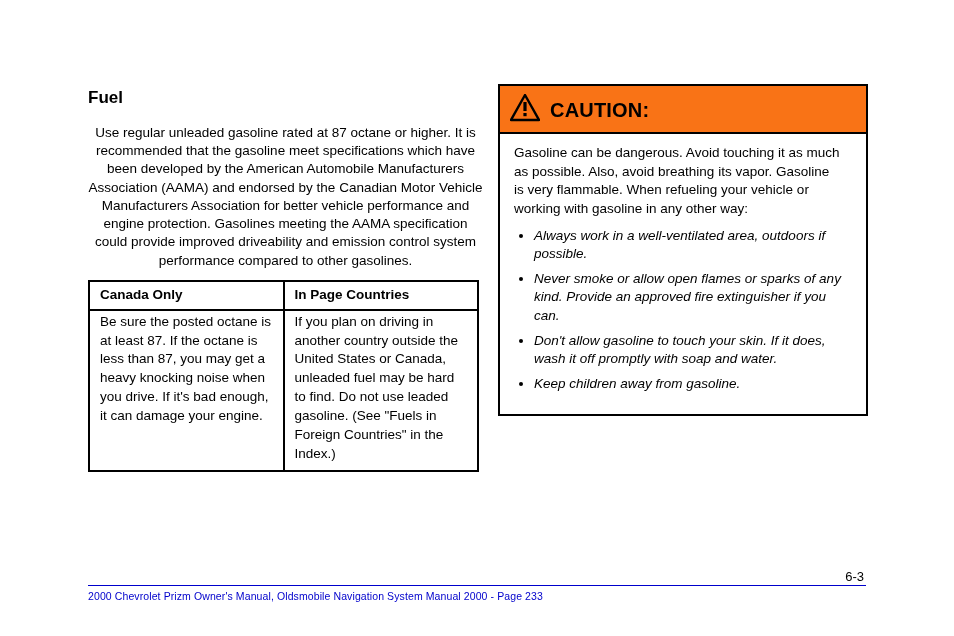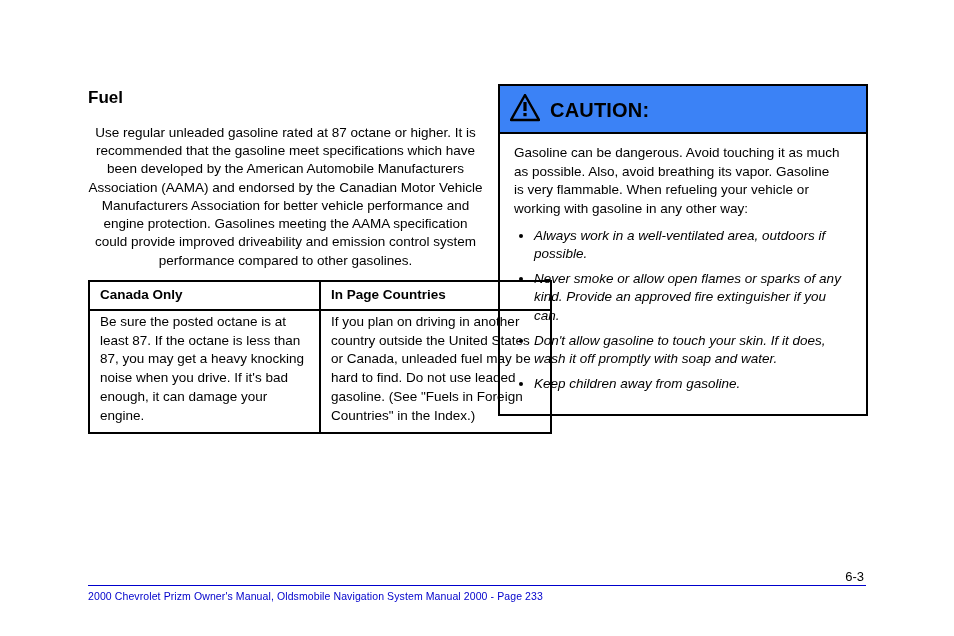--- a/index.html
+++ b/index.html
@@ -28,40 +28,40 @@
     font-size: 17px;
     margin-bottom: 16px;
   }
   .intro-text {
     font-size: 13.5px;
     line-height: 1.35;
     margin-bottom: 10px;
     text-align: center;
   }
   .fuel-table {
-    width: 464px;
+    width: 391px;
     border: 2px solid #000;
     border-collapse: collapse;
     margin-top: 2px;
   }
   .fuel-table td {
     border: 2px solid #000;
     padding: 2px 10px 6px 10px;
     font-size: 13.5px;
     vertical-align: top;
     line-height: 1.4;
   }
   .fuel-table td:first-child { width: 50%; }
   .fuel-table .header-row td { font-weight: bold; padding-top:4px; padding-bottom:4px; }
   .caution-box {
     width: 370px;
     border: 2px solid #000;
   }
   .caution-header {
-    background: #3b82f6;
+    background: #f97316;
     display: flex;
     align-items: center;
     padding: 8px 10px 6px 10px;
     border-bottom: 2px solid #000;
   }
   .caution-header svg { flex: 0 0 auto; }
   .caution-title {
     font-weight: bold;
     font-size: 20px;
     margin-left: 10px;

